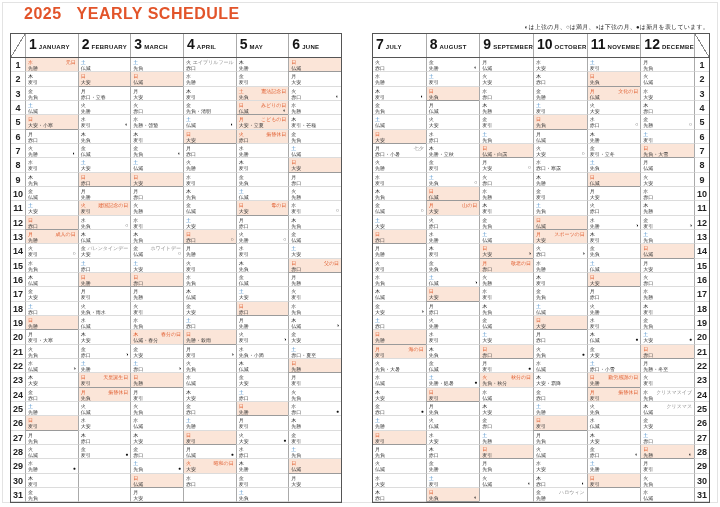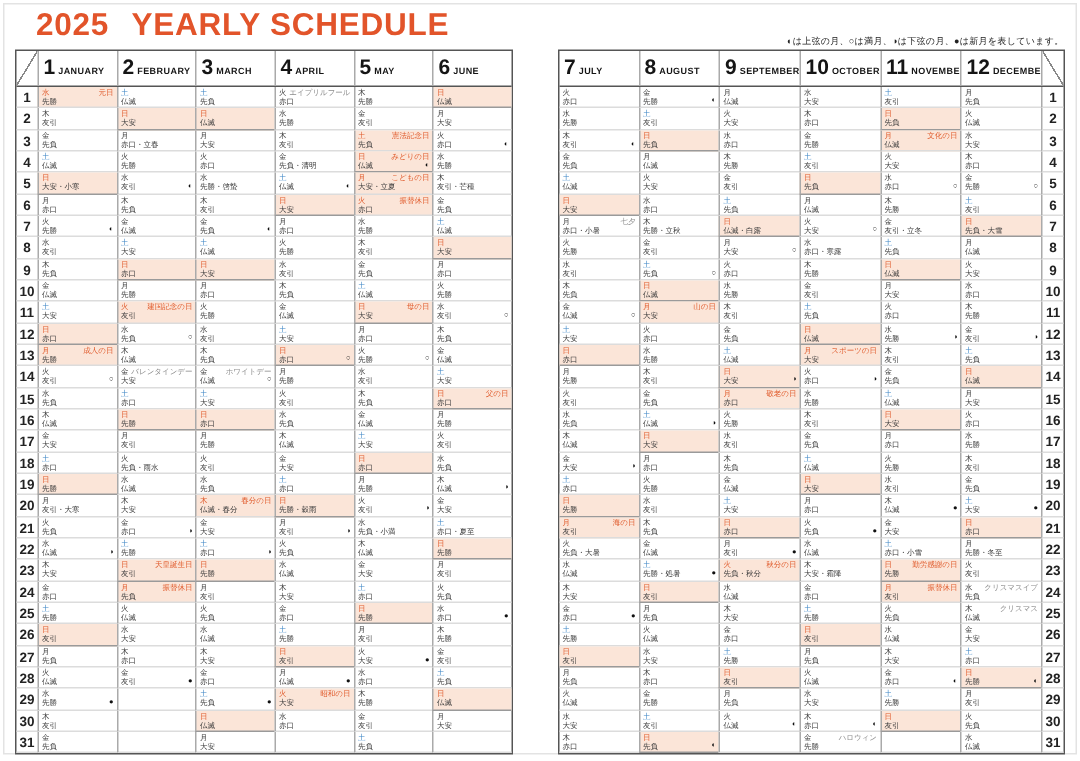--- a/index.html
+++ b/index.html
@@ -6,21 +6,21 @@
     --accent:#e2542a; --hl:#fbe5d8; --sat:#3e86c6; --hol:#e05a2b;
     --gray:#8c8c8c; --ink:#3a3a3a; --line:#dcdcdc; --line-dark:#9a9a9a;
     --col-line:#aaaaaa; --frame:#555555;
   }
   html,body{margin:0;padding:0;}
   body{
     width:720px;height:507px;position:relative;background:#ffffff;overflow:hidden;
     font-family:"Liberation Sans","DejaVu Sans",sans-serif;
   }
   .edge{position:absolute;left:2px;top:2px;width:714px;height:499px;border:1px solid #e3e3e3;}
-  .title{position:absolute;left:24px;top:5px;font-size:21px;font-weight:bold;color:var(--accent);letter-spacing:.5px;white-space:nowrap;}
+  .title{position:absolute;left:24px;top:5px;font-size:16px;font-weight:bold;color:var(--accent);letter-spacing:.5px;white-space:nowrap;}
   .title .yr{margin-right:15px;}
   .legend{position:absolute;right:11px;top:23px;font-size:6px;color:#222;letter-spacing:.2px;}
   .page{position:absolute;top:33px;height:470px;border:1px solid var(--frame);display:flex;flex-direction:column;background:#fff;box-sizing:border-box;}
   .page.left{left:10px;width:332px;}
   .page.right{left:372px;width:338px;}
   .row{display:flex;flex:1 1 0;min-height:0;}
   .row.hdr{flex:0 0 23px;border-bottom:1px solid var(--frame);}
   .mh{flex:1 1 0;display:flex;align-items:baseline;padding:3px 0 0 3px;border-left:1px solid var(--col-line);overflow:hidden;}
   .page.right .mh:first-child{border-left:none;}
   .mh-num{font-size:14px;font-weight:bold;color:#151515;line-height:14px;}

